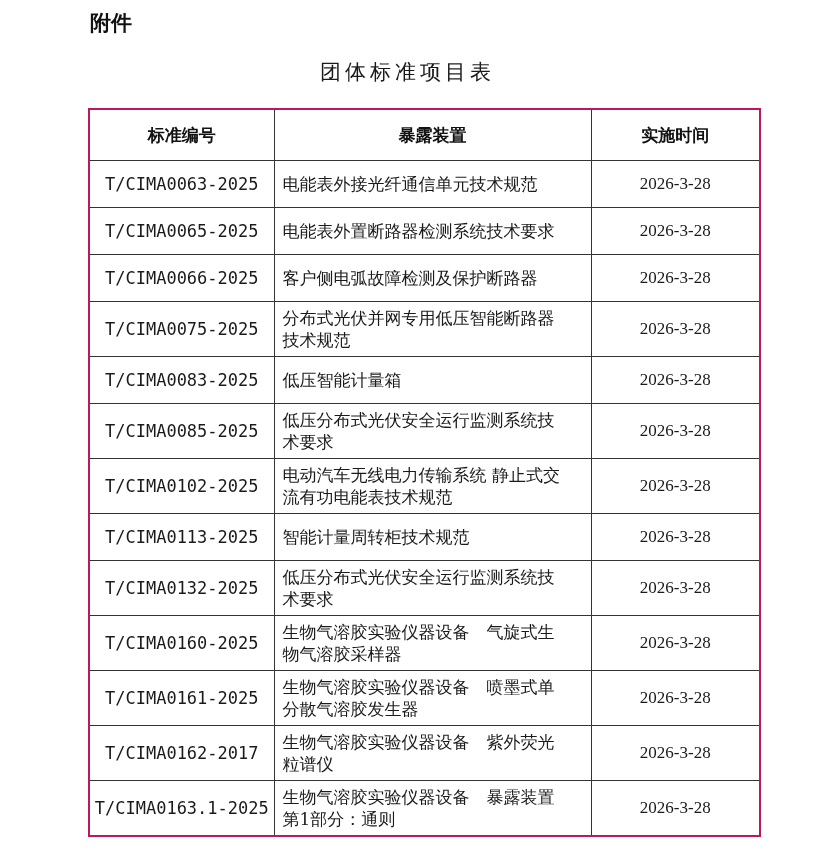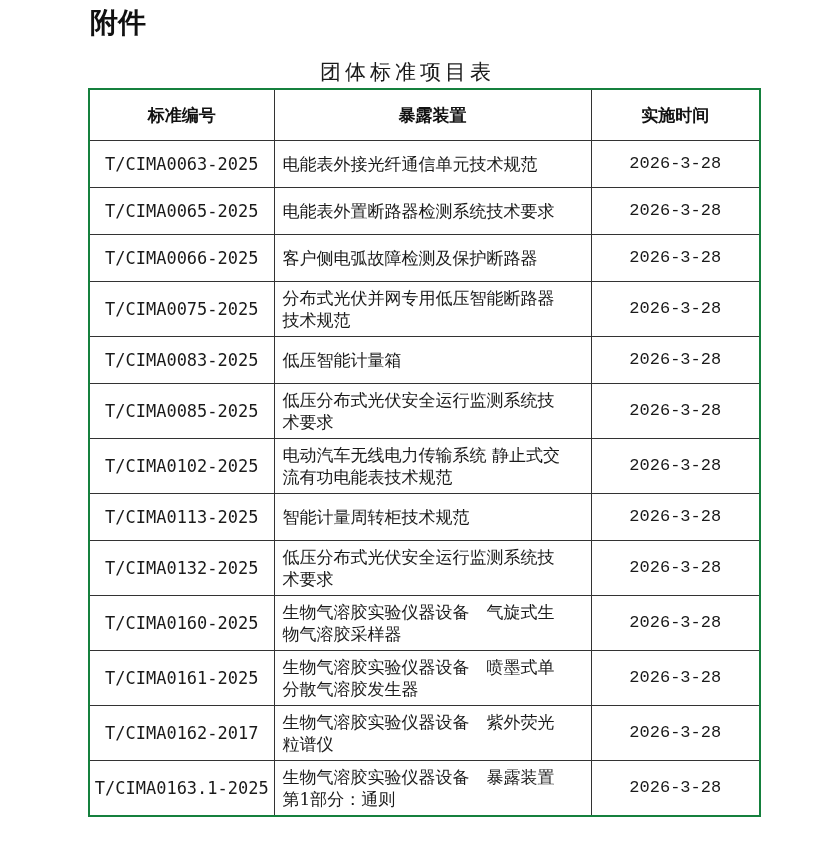--- a/index.html
+++ b/index.html
@@ -18,43 +18,43 @@
     position: relative;
     width: 838px;
     height: 859px;
   }
   .attachment-label {
     position: absolute;
     left: 90px;
     top: 8px;
     font-family: "DejaVu Sans", "Liberation Sans", sans-serif;
     font-weight: bold;
-    font-size: 28px;
+    font-size: 21px;
     line-height: 30px;
     color: #111111;
   }
   .doc-title {
     position: absolute;
     left: 72px;
     top: 58px;
     width: 671px;
     text-align: center;
     font-size: 21px;
     letter-spacing: 4px;
     line-height: 28px;
     color: #1a1a1a;
   }
   table.standards {
     position: absolute;
     left: 88px;
-    top: 88px;
+    top: 108px;
     width: 671px;
     border-collapse: collapse;
     table-layout: fixed;
-    border: 2px solid #15803d;
+    border: 2px solid #be185d;
   }
   table.standards th,
   table.standards td {
     border: 1px solid #333333;
     font-size: 17px;
     line-height: 22px;
     vertical-align: middle;
     overflow: hidden;
   }
   table.standards th {
@@ -76,21 +76,21 @@
   }
   td.name-cell {
     height: 36px;
     text-align: left;
     padding: 5px 28px 5px 8px;
     word-break: break-all;
   }
   td.date-cell {
     height: 36px;
     text-align: center;
-    font-family: Liberation Mono, monospace;
+    font-family: Liberation Serif, serif;
     font-size: 15px;
     padding: 5px 12px;
     white-space: nowrap;
   }
 </style>
 </head>
 <body>
 
 <div class="page">
 

